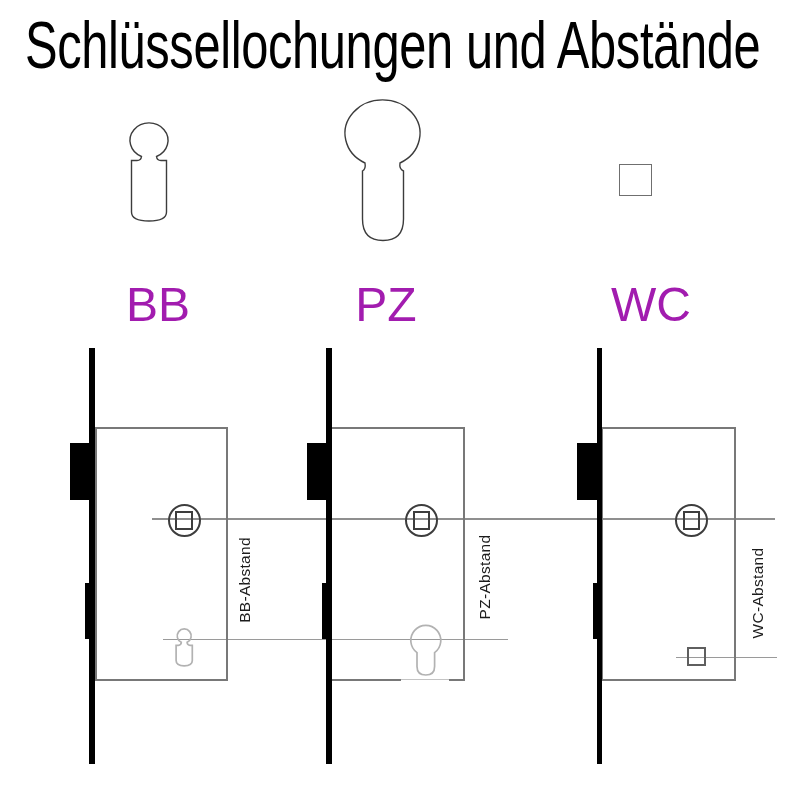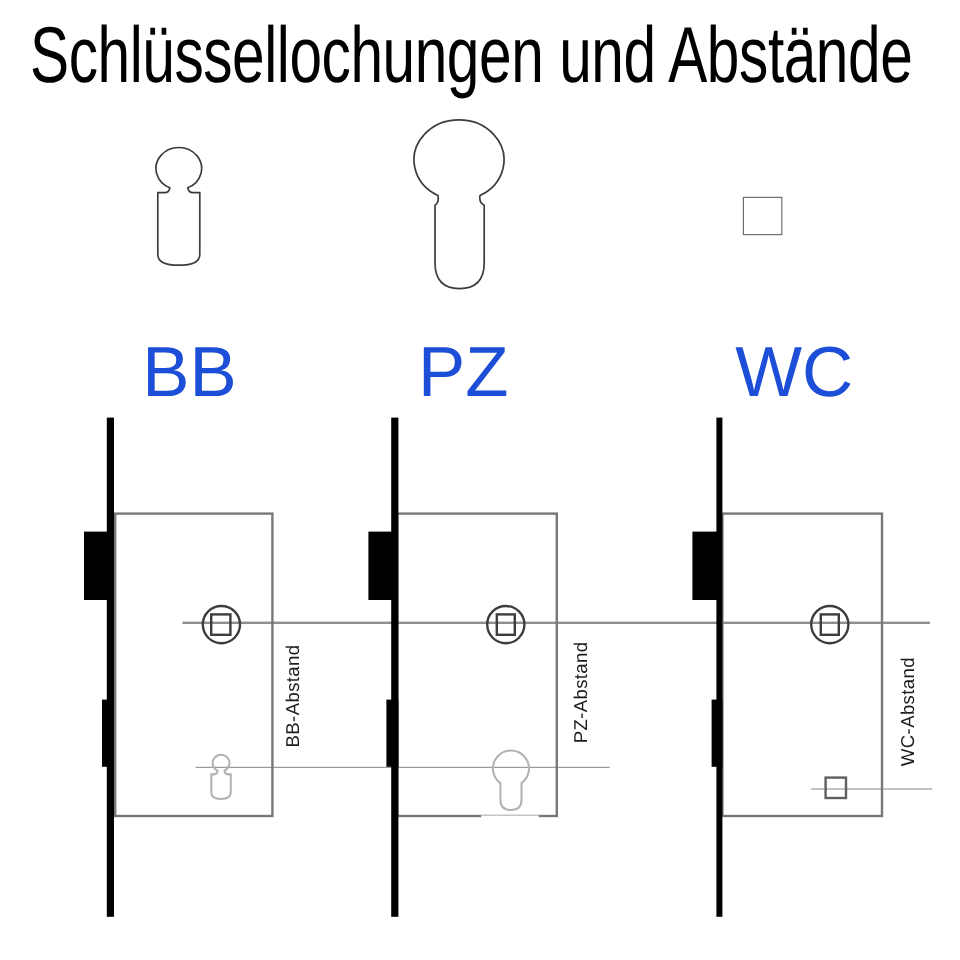--- a/index.html
+++ b/index.html
@@ -11,21 +11,21 @@
 
   
   #title{
     left:25px;top:12px;font-size:66px;line-height:1.0;white-space:nowrap;
     letter-spacing:-0.5px;color:#000;
     transform:scaleX(0.74);transform-origin:0 0;
   }
 
   
   .type-label{
-    top:281px;width:120px;text-align:center;font-size:59px;line-height:1.0;color:#1d4ed8;
+    top:281px;width:120px;text-align:center;font-size:48px;line-height:1.0;color:#a21caf;
   }
 
   
   .faceplate{width:5.5px;top:348px;height:416px;background:#000;}
   .lock-body{top:427px;height:254px;border:2.2px solid #787878;box-sizing:border-box;background:transparent;}
   .latch{top:443px;width:22.5px;height:56.5px;background:#000;}
   .deadbolt{top:583px;width:9.5px;height:56px;background:#000;}
   .spindle-circle{top:503.5px;width:33px;height:33px;border:2.2px solid #3d3d3d;border-radius:50%;box-sizing:border-box;}
   .spindle-square{top:511px;width:17.5px;height:18.5px;border:2.2px solid #3d3d3d;box-sizing:border-box;}
 
@@ -63,21 +63,21 @@
   </svg>
 
   <svg class="abs" width="110" height="165" style="left:330px;top:90px;" viewBox="330 90 110 165">
     <path d="M 365 163 A 37.5 33.5 0 1 1 400 163 Q 399 169 403.5 171 L 403.5 219 Q 403.5 240.5 383 240.5 Q 362.5 240.5 362.5 219 L 362.5 171 Q 366 169 365 163 Z" fill="none" stroke="#3c3c3c" stroke-width="1.4"></path>
   </svg>
 
   <div id="wc-top-square" class="abs"></div>
 
   <div class="abs type-label" style="left:98px;">BB</div>
   <div class="abs type-label" style="left:326px;text-align:center;">PZ</div>
-  <div class="abs type-label" style="left:591px;text-align:right;">WC</div>
+  <div class="abs type-label" style="left:591px;">WC</div>
 
   <div id="line-handle" class="abs ref-line"></div>
   <div id="line-key-bbpz" class="abs"></div>
   <div id="line-key-wc" class="abs"></div>
 
   <div class="abs lock-body" style="left:94.5px;width:133.5px;"></div>
   <div class="abs faceplate" style="left:89px;"></div>
   <div class="abs latch" style="left:69.5px;"></div>
   <div class="abs deadbolt" style="left:85px;"></div>
   <div class="abs spindle-circle" style="left:167.5px;"></div>

